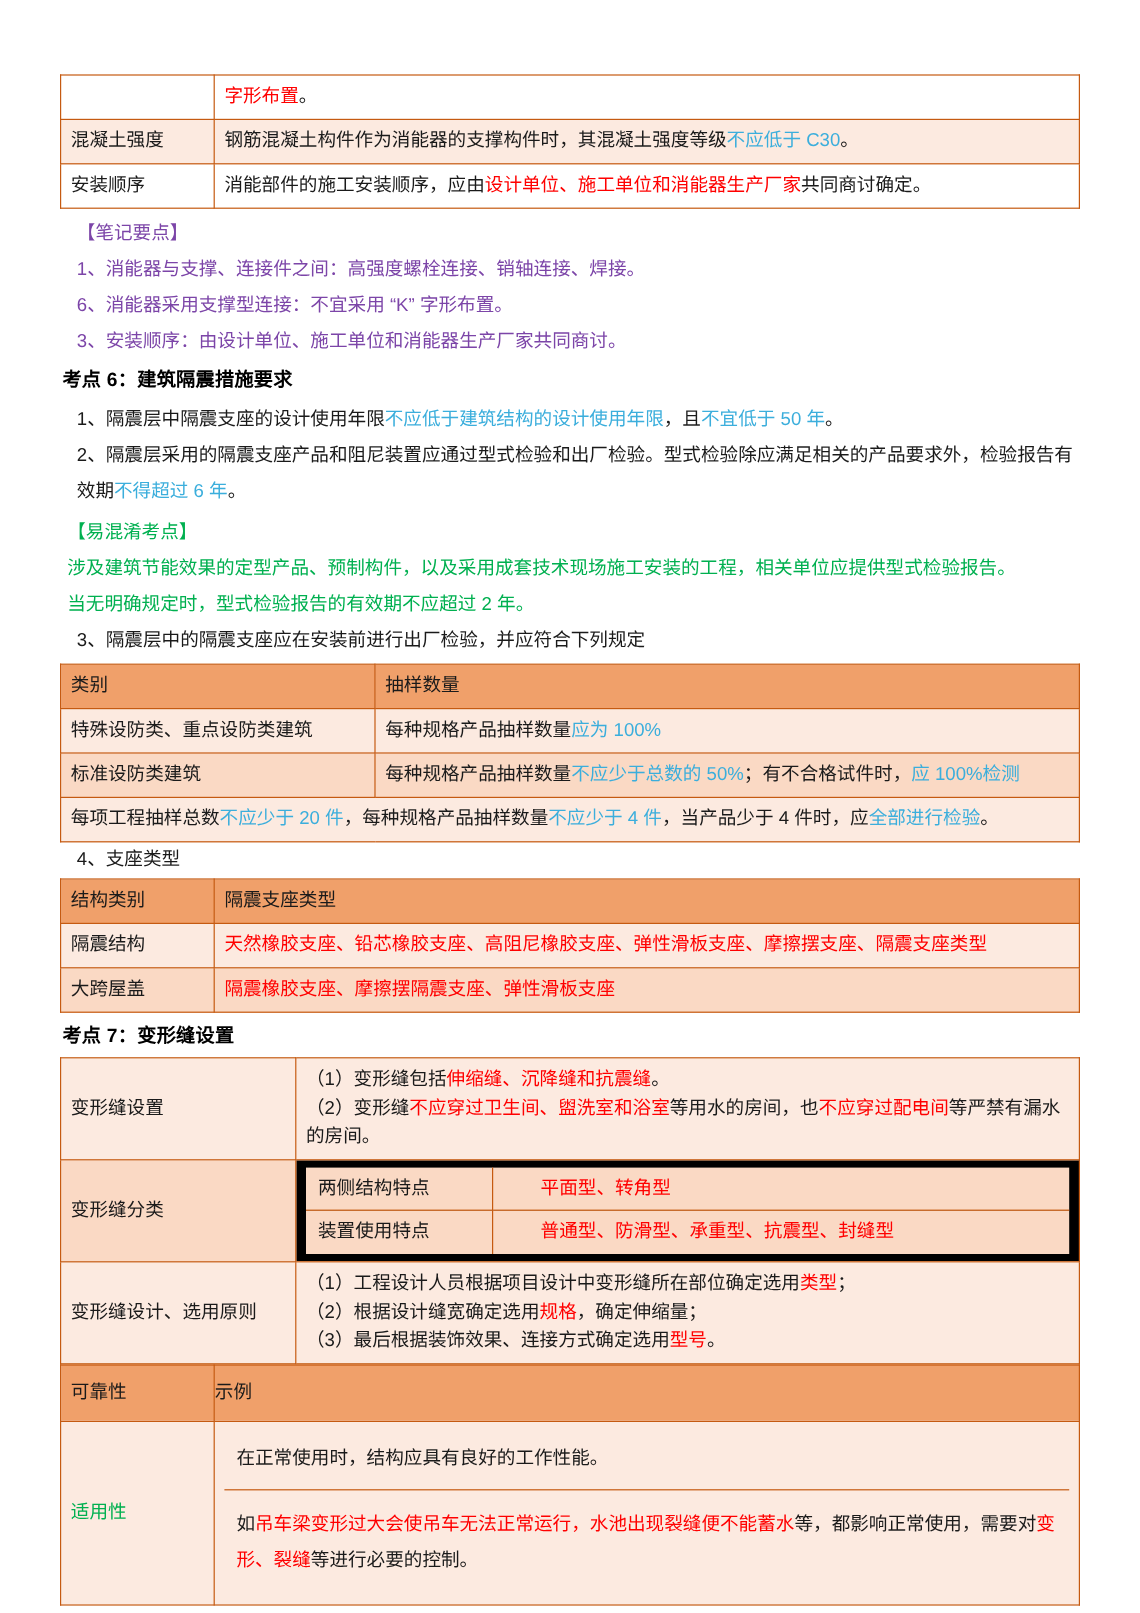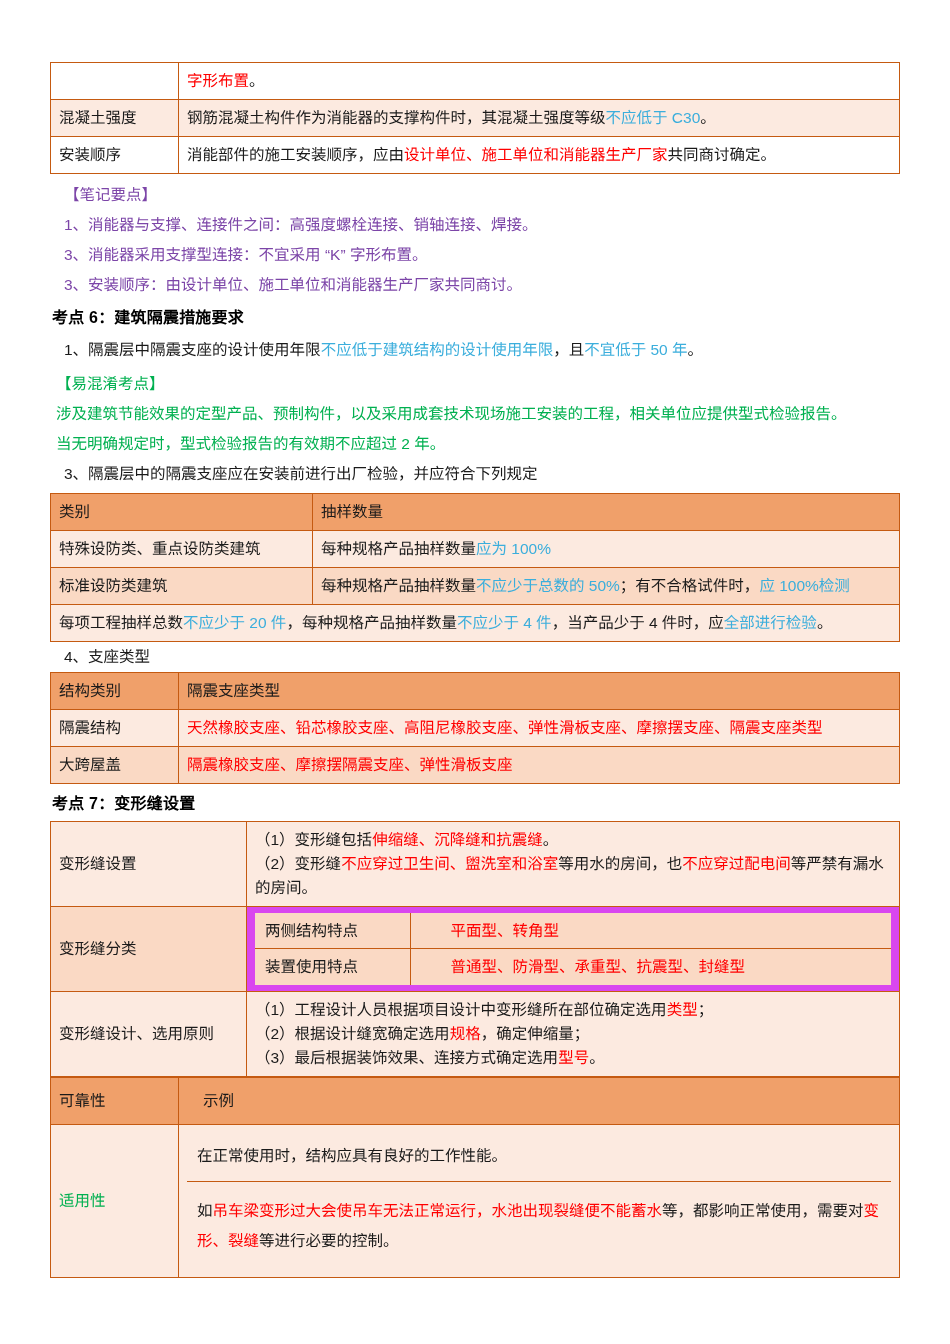--- a/index.html
+++ b/index.html
@@ -68,21 +68,21 @@
     line-height: 28px;
     margin: 4px 0 3px 0;
     padding-left: 2px;
     letter-spacing: 0.2px;
   }
 
   .gap4  { height: 4px; }
   .gap6  { height: 6px; }
 
   
-  td.nestwrap { padding: 0; background: #d946ef; }
+  td.nestwrap { padding: 0; background: #000000; }
   table.nested {
     border-collapse: collapse;
     width: 100%;
     table-layout: fixed;
   }
   table.nested td {
     border: 1.5px solid #C55A11;
     padding: 6px 10px;
     font-size: 15.5px;
     line-height: 1.5;
@@ -137,27 +137,28 @@
         <td class="ctr white">安装顺序</td>
         <td class="white"><span>消能部件的施工安装顺序，应由</span><span class="red">设计单位、施工单位和消能器生产厂家</span><span>共同商讨确定。</span></td>
       </tr>
     </tbody>
   </table>
 
   <div class="gap6"></div>
 
   <div class="para purple">【笔记要点】</div>
   <div class="para purple">1、消能器与支撑、连接件之间：高强度螺栓连接、销轴连接、焊接。</div>
-  <div class="para purple">3、消能器采用支撑型连接：不宜采用 “K” 字形布置。</div>
+  <div class="para purple">6、消能器采用支撑型连接：不宜采用 “K” 字形布置。</div>
   <div class="para purple">3、安装顺序：由设计单位、施工单位和消能器生产厂家共同商讨。</div>
 
   <div class="kaodian">考点 6：建筑隔震措施要求</div>
 
   <div class="para ind"><span>1、隔震层中隔震支座的设计使用年限</span><span class="blue">不应低于建筑结构的设计使用年限</span><span>，且</span><span class="blue">不宜低于 50 年</span><span>。</span></div>
 
+  <div class="para ind" style="padding-left:14px; text-indent:0;"><span>2、隔震层采用的隔震支座产品和阻尼装置应通过型式检验和出厂检验。型式检验除应满足相关的产品要求外，检验报告有效期</span><span class="blue">不得超过 6 年</span><span>。</span></div>
 
   <div class="gap4"></div>
 
   <div class="para green">【易混淆考点】</div>
   <div class="para green">涉及建筑节能效果的定型产品、预制构件，以及采用成套技术现场施工安装的工程，相关单位应提供型式检验报告。</div>
   <div class="para green">当无明确规定时，型式检验报告的有效期不应超过 2 年。</div>
 
   <div class="para ind">3、隔震层中的隔震支座应在安装前进行出厂检验，并应符合下列规定</div>
 
   <div class="gap4"></div>
@@ -262,21 +263,21 @@
 
 
   <table class="doc">
     <colgroup>
         <col style="width:128px">
         <col>
       </colgroup>
     <tbody>
       <tr>
         <td class="ctr hdr" style="padding:11px 8px;">可靠性</td>
-        <td class="ctr hdr" style="padding:11px 24px;margin-left:48px;">示例</td>
+        <td class="ctr hdr" style="padding:11px 0;margin-left:48px;">示例</td>
       </tr>
       <tr>
         <td class="ctr lite green">适用性</td>
         <td class="subwrap">
           <table class="sub">
             <tbody>
               <tr>
                 <td style="padding:12px 10px;"><span>在正常使用时，结构应具有良好的工作性能。</span></td>
               </tr>
               <tr>

